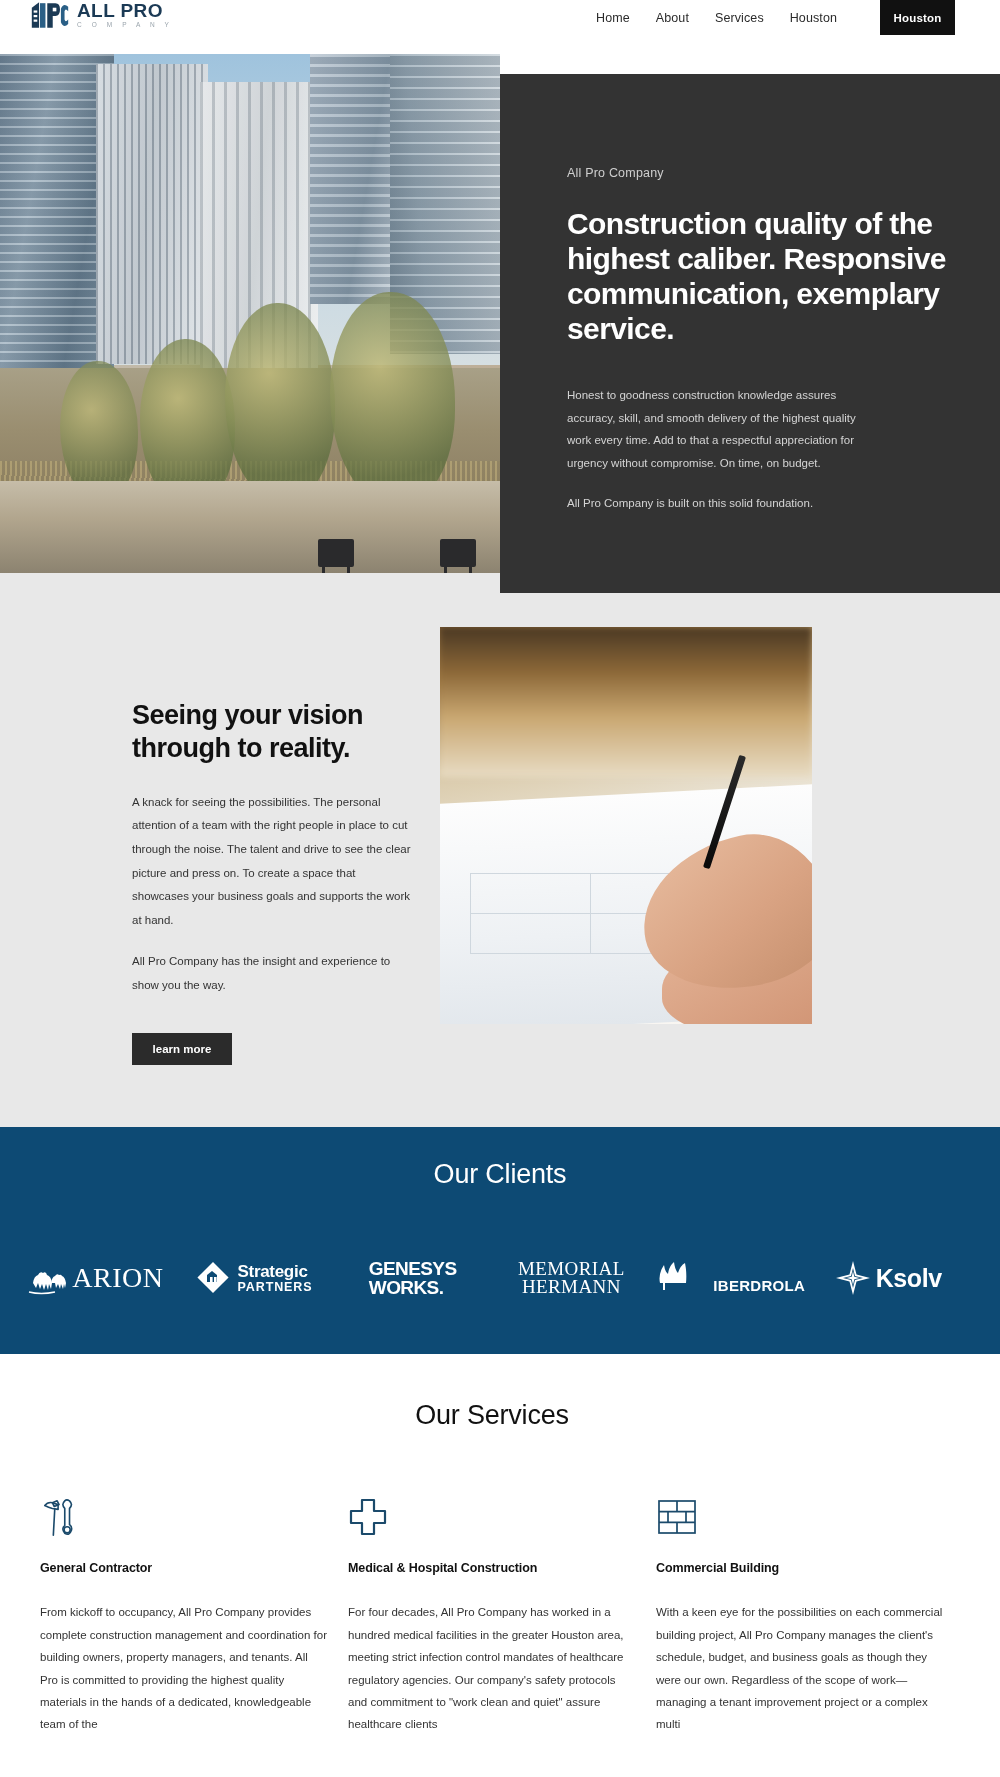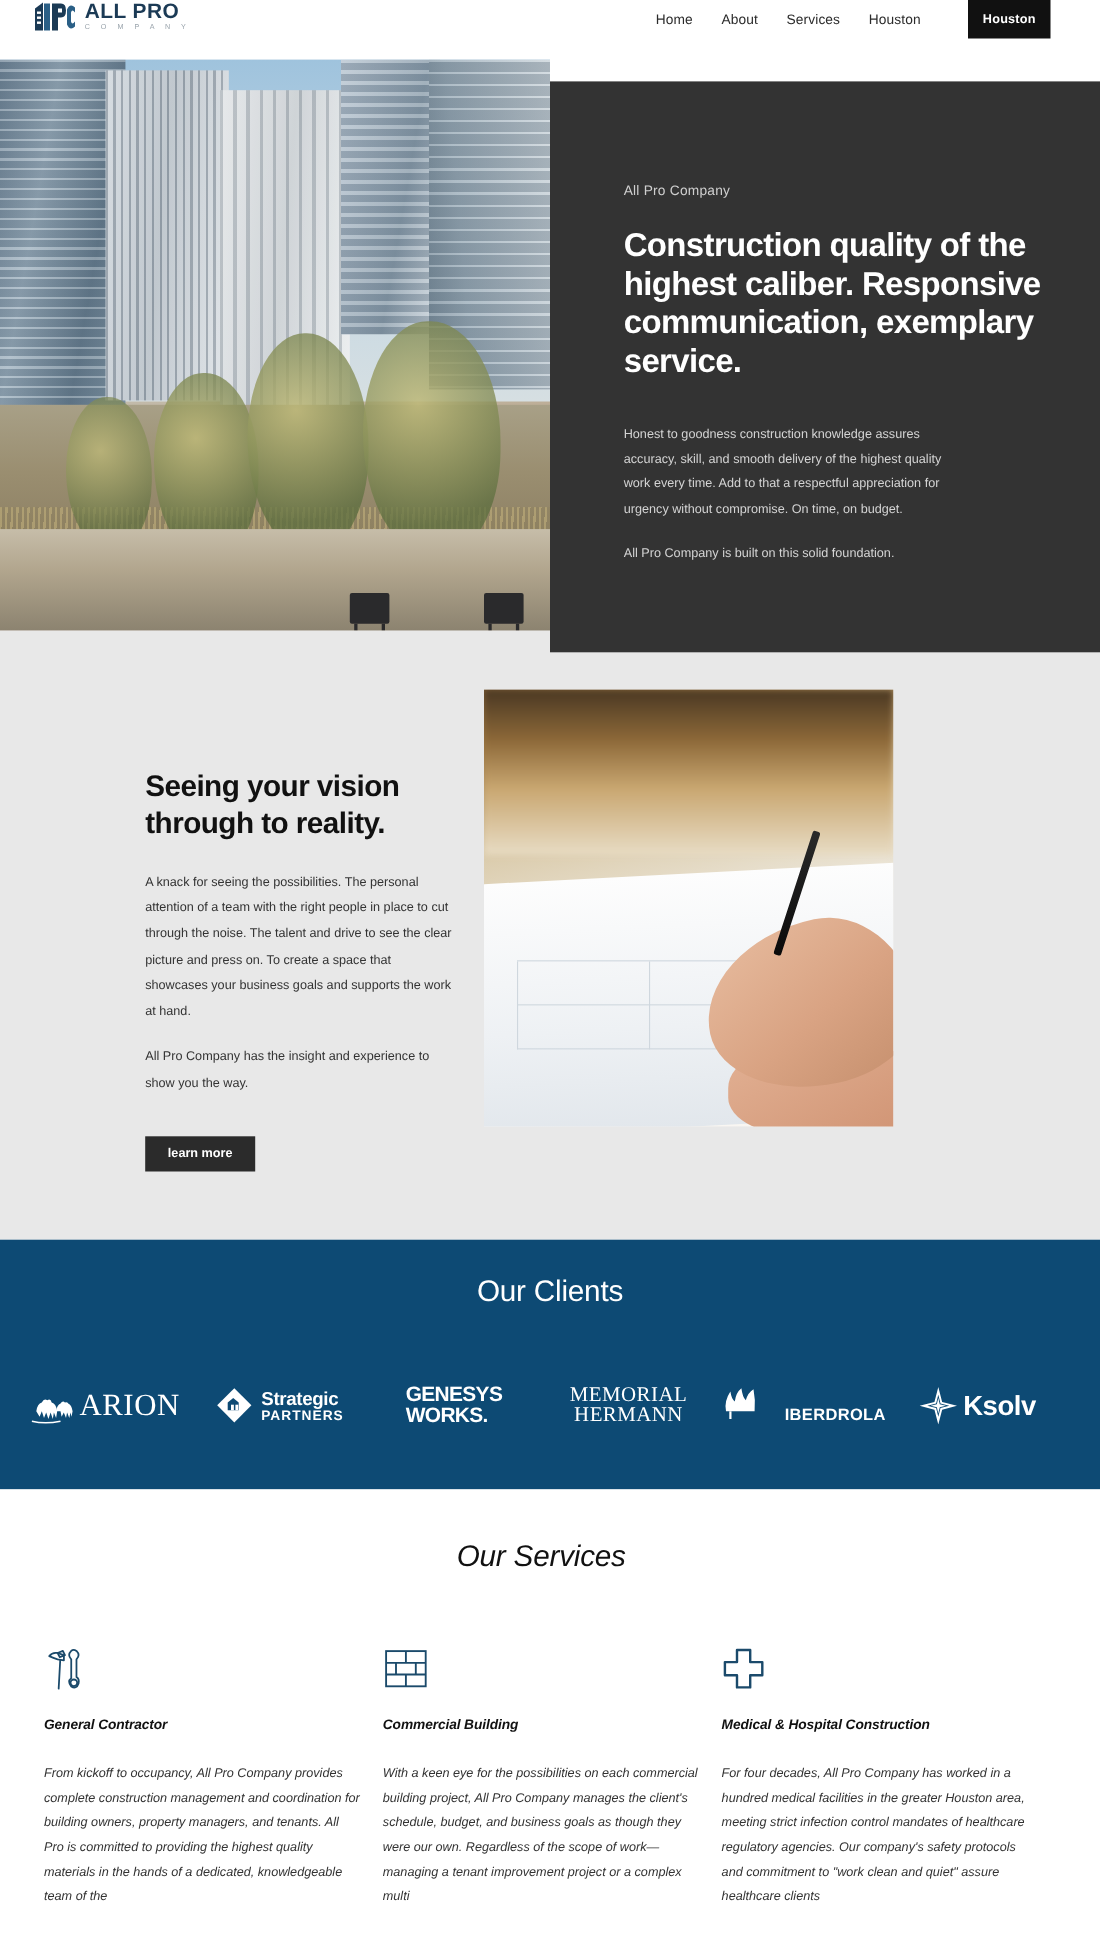--- a/index.html
+++ b/index.html
@@ -249,21 +249,21 @@
   .cl-genesys { font-size: 19px; font-weight: bold; line-height: 1.0; letter-spacing: -0.6px; }
   .cl-memorial { font-family: "Liberation Serif", serif; text-align:center; line-height: 0.95; }
   .cl-memorial .m1 { font-size: 19px; letter-spacing: 0.4px; }
   .cl-memorial .m2 { font-size: 19px; letter-spacing: 0.4px; }
   .cl-iberdrola { text-align:center; }
   .cl-iberdrola .ib-txt { font-size: 15px; font-weight: bold; letter-spacing: 0.3px; margin-top: 2px;}
   .cl-ksolv { display:flex; align-items:center; gap: 6px; }
   .cl-ksolv .k-txt { font-size: 25px; font-weight: bold; letter-spacing: -0.4px;}
 
   
-  .services { background: #ffffff; width: 1000px; padding: 46px 16px 0 0; font-style: italic; }
+  .services { background: #ffffff; width: 1000px; padding: 46px 16px 0 0; }
   .services h2 {
     text-align:center; font-size: 27px; font-weight: normal; color: #111;
     margin-bottom: 66px; letter-spacing: -0.2px;
   }
   .svc-row { display:flex; padding: 0 40px; gap: 20px; }
   .svc-col { flex: 1; }
   .svc-icon { height: 40px; margin-bottom: 24px; display: block; }
   .svc-title { font-size: 12.5px; font-weight: bold; color: #111; margin-bottom: 26px; letter-spacing: -0.1px;}
   .svc-body { font-size: 11.5px; line-height: 1.95; color: #333; }
 </style>
@@ -429,33 +429,33 @@
           <path d="M14.5 12.5 L13 40"></path>
           <path d="M25 4 q-4 4 0 8 l0 18 q-4 3 0 8 q5 3 7-3 q1-4-2-6 l0-17 q4-4 0-8 q-3-2-5 0 Z"></path>
           <circle cx="27.5" cy="34.5" r="3.2"></circle>
         </g>
       </svg>
       <div class="svc-title">General Contractor</div>
       <p class="svc-body">From kickoff to occupancy, All Pro Company provides complete construction management and coordination for building owners, property managers, and tenants. All Pro is committed to providing the highest quality materials in the hands of a dedicated, knowledgeable team of the</p>
     </div>
 
     <div class="svc-col">
+      <svg class="svc-icon" width="40" height="40" viewBox="0 0 40 40">
+        <path d="M14 3 h12 v11 h11 v12 h-11 v11 h-12 v-11 h-11 v-12 h11 Z" fill="none" stroke="#1b4a6b" stroke-width="2.2" stroke-linejoin="round"></path>
+      </svg>
+      <div class="svc-title">Medical &amp; Hospital Construction</div>
+      <p class="svc-body">For four decades, All Pro Company has worked in a hundred medical facilities in the greater Houston area, meeting strict infection control mandates of healthcare regulatory agencies. Our company's safety protocols and commitment to "work clean and quiet" assure healthcare clients</p>
+    </div>
+
+    <div class="svc-col">
       <svg class="svc-icon" width="42" height="40" viewBox="0 0 42 40">
         <g fill="none" stroke="#1b4a6b" stroke-width="1.7">
           <rect x="3" y="4" width="36" height="32"></rect>
           <path d="M3 14.7 H39 M3 25.3 H39"></path>
           <path d="M21 4 V14.7 M12 14.7 V25.3 M30 14.7 V25.3 M21 25.3 V36"></path>
         </g>
       </svg>
       <div class="svc-title">Commercial Building</div>
       <p class="svc-body">With a keen eye for the possibilities on each commercial building project, All Pro Company manages the client's schedule, budget, and business goals as though they were our own. Regardless of the scope of work—managing a tenant improvement project or a complex multi</p>
     </div>
 
-    <div class="svc-col">
-      <svg class="svc-icon" width="40" height="40" viewBox="0 0 40 40">
-        <path d="M14 3 h12 v11 h11 v12 h-11 v11 h-12 v-11 h-11 v-12 h11 Z" fill="none" stroke="#1b4a6b" stroke-width="2.2" stroke-linejoin="round"></path>
-      </svg>
-      <div class="svc-title">Medical &amp; Hospital Construction</div>
-      <p class="svc-body">For four decades, All Pro Company has worked in a hundred medical facilities in the greater Houston area, meeting strict infection control mandates of healthcare regulatory agencies. Our company's safety protocols and commitment to "work clean and quiet" assure healthcare clients</p>
-    </div>
-
   </div>
 </section>
 
 </body></html>

